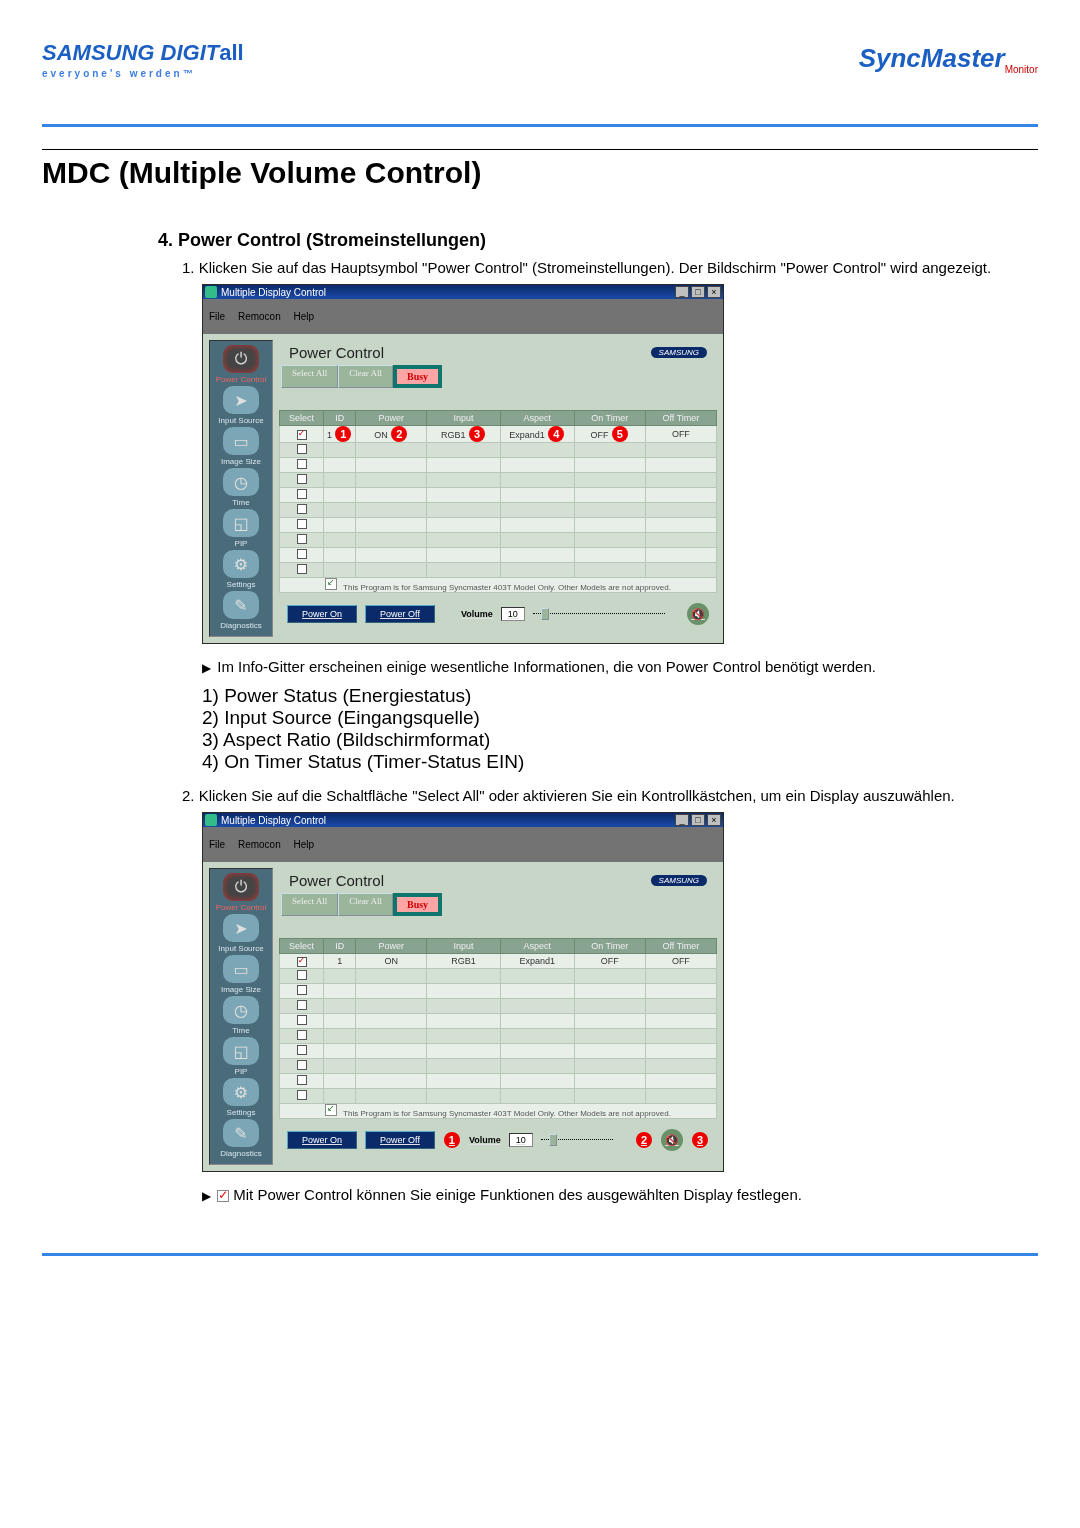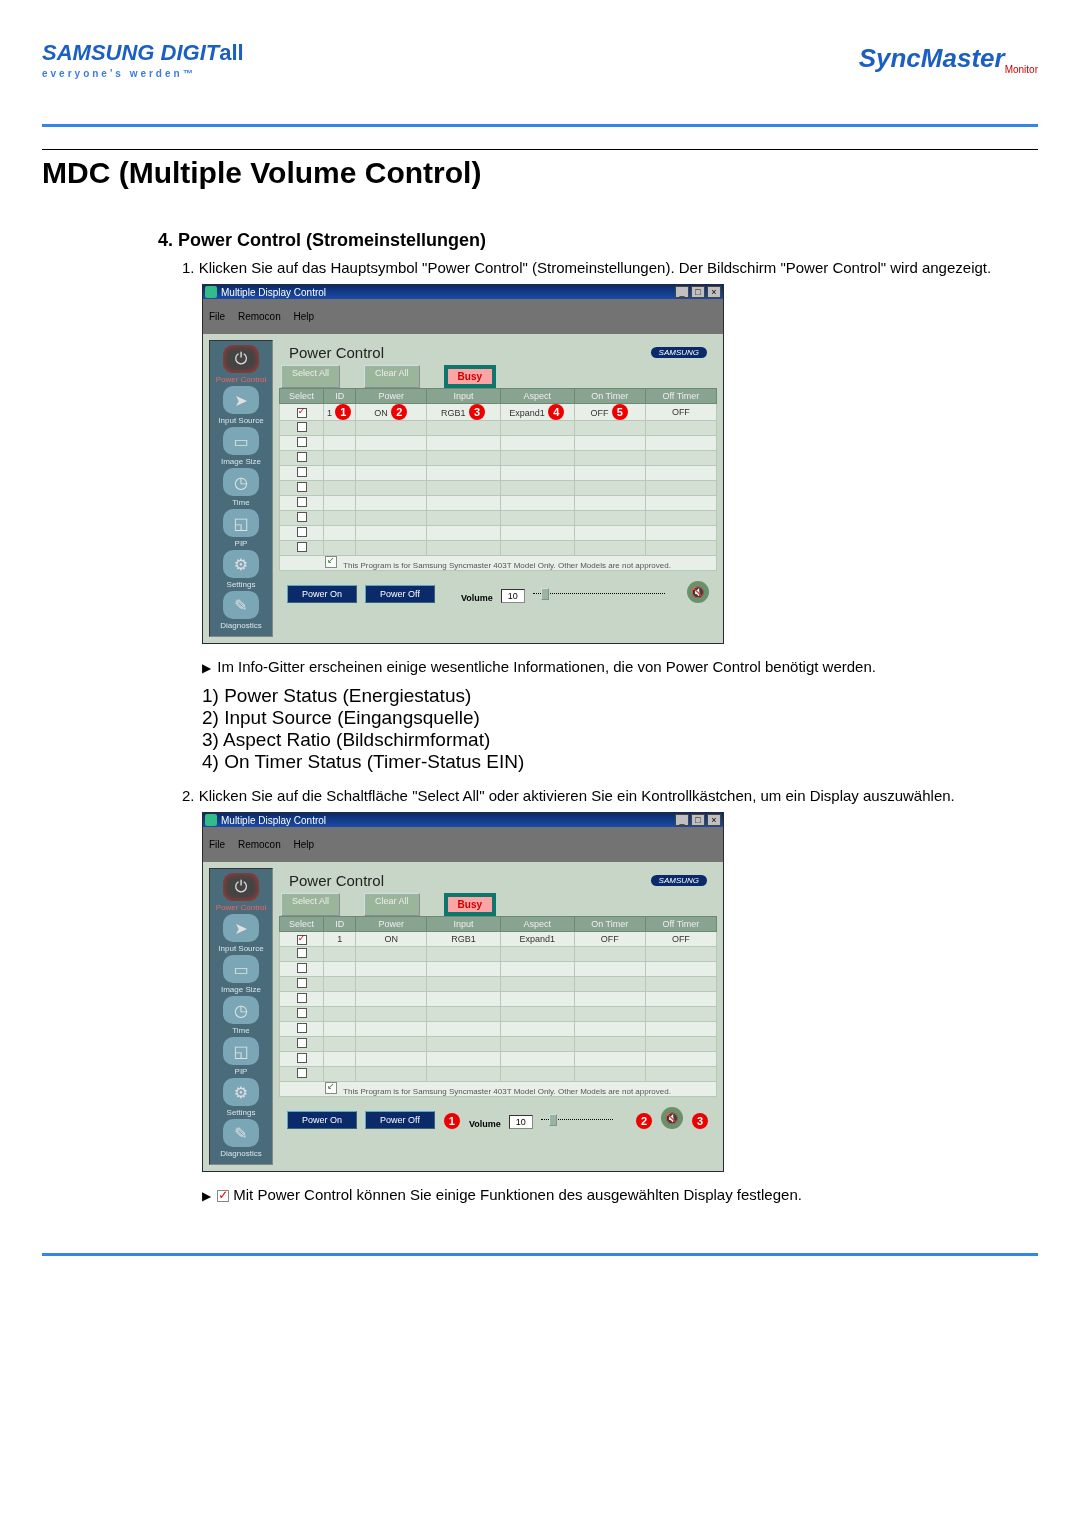--- a/index.html
+++ b/index.html
@@ -33,34 +33,34 @@
   .sidebar { width:64px; background:#4a6b7a; border:1px inset #888; padding:4px 0; display:flex; flex-direction:column; align-items:center;}
   .side-item { width:54px; text-align:center; margin-bottom:2px;}
   .side-ico { width:36px;height:28px; border-radius:10px; background:#7ba6b6; margin:0 auto 2px; display:flex; align-items:center; justify-content:center; font-size:16px;}
   .side-ico.active { background:#444; box-shadow:0 0 6px #c33 inset;}
   .side-lbl { font-size:8px; color:#d8e6ee;}
   .side-lbl.active { color:#e66;}
   .main { flex:1; background:#c7d6c7;}
   .main-top { display:flex; align-items:center; justify-content:space-between; padding:4px 10px;}
   .main-top h3 { color:#222; font-size:15px; font-weight:normal;}
   .samsung-badge { background:#0b2a6a; color:#fff; font-size:8px; padding:1px 8px; border-radius:8px; font-style:italic;}
-  .btnrow { display:flex; gap:24px; padding:0 2px 0;}
+  .btnrow { display:flex; gap:0; padding:0 2px 22px;font-family:Liberation Serif, serif;}
   .btn3d { background:#9bb59b; color:#eee; border:1px outset #cde; padding:2px 10px; font-size:9px;}
   .busy { background:#fca5a5; color:#c00; font-weight:bold; padding:2px 10px; border:4px solid #0f766e;text-align:right;}
   table.grid { width:100%; border-collapse:collapse; background:#e8efe8; font-size:9px; color:#333;}
   table.grid th { background:#88a390; color:#eee; font-weight:normal; padding:2px 0; border:1px solid #6a8a72;}
   table.grid td { border:1px solid #b8c8b8; height:15px; text-align:center; padding:0;}
   table.grid tr:nth-child(odd) td { background:#d4e0d4;}
   .cb { display:inline-block; width:10px;height:10px;background:#fff;border:1px solid #555;}
   .cb.on:after { content:"✓"; color:#c00; font-size:9px; display:block; margin-top:-3px;}
   .ann { display:inline-flex; align-items:center; justify-content:center; width:16px;height:16px; background:#e00; border-radius:50%; color:#fff; font-weight:bold; font-size:11px; position:relative; top:0px; margin:0 1px;}
   .note-row td { background:#e8efe8 !important; text-align:left; padding:2px 4px; font-size:8px; color:#555;}
   .note-row .nico { display:inline-block; width:12px;height:12px; background:#fff;border:1px solid #888; margin-right:6px; position:relative;}
   .note-row .nico:after{content:"↙";color:#2a7a2a;font-size:9px;position:absolute;top:-2px;left:1px;}
-  .bottom { display:flex; align-items:flex-end; gap:8px; padding:10px 8px;}
+  .bottom { display:flex; align-items:center; gap:8px; padding:10px 8px;text-decoration:underline;}
   .btn-blue { background:#0b2a6a; color:#fff; padding:3px 14px; font-size:9px; border:1px outset #5ac;}
   .vol-lbl { color:#000; font-size:9px; font-weight:bold;}
   .vol-box { background:#fff; border:1px inset #888; padding:1px 6px; font-size:9px; color:#000;}
   .slider { flex:1; height:18px; position:relative;}
   .slider:before { content:""; position:absolute; left:0; right:14px; top:8px; border-top:1px dotted #000;}
   .thumb { position:absolute; left:8px; top:3px; width:8px; height:12px; background:#9bb59b; border:1px outset #cde;}
   .mute { width:22px;height:22px; border-radius:50%; background:#6a926a; display:flex; align-items:center; justify-content:center; font-size:11px;}
   .bottom .ann, .bullet-line .ann { vertical-align:middle;}
   .footer-hr { border:0; border-top:3px solid #3385e6; margin-top:50px;}
   .col-sel{width:36px;} .col-id{width:26px;} .col-pw{width:58px;} .col-in{width:60px;} .col-as{width:60px;} .col-on{width:58px;} .col-of{width:58px;}

